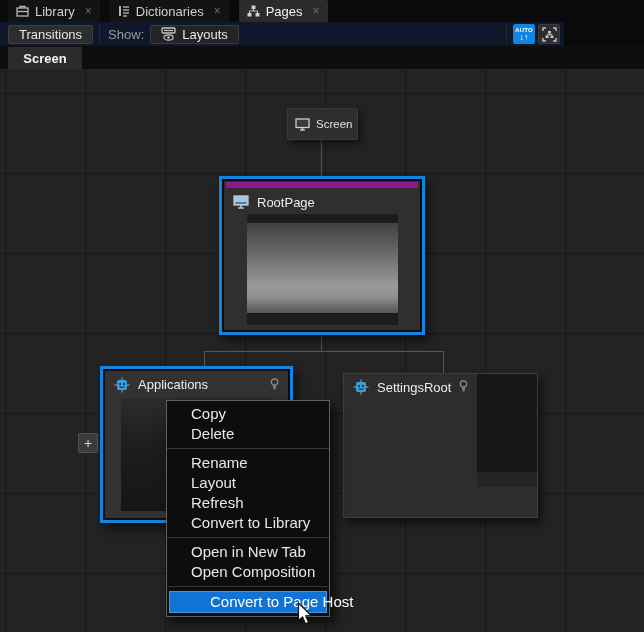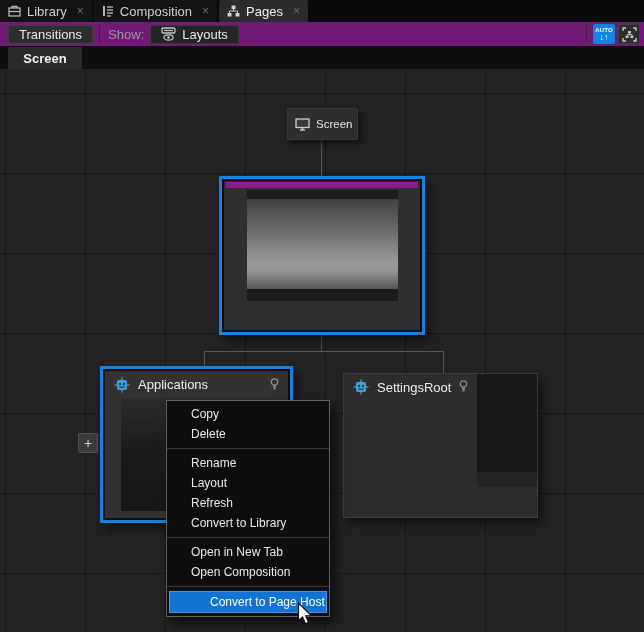--- a/index.html
+++ b/index.html
@@ -4,27 +4,27 @@
 <style>
   * { margin:0; padding:0; box-sizing:border-box; }
   html,body { background:#000; }
   body { font-family:"Liberation Sans","DejaVu Sans",sans-serif; }
   .app{ position:relative; width:644px; height:632px; background:#0a0a0a; overflow:hidden;
         color:#ddd; font-size:13px; }
 
   
   .tabbar{ position:absolute; left:0; top:0; width:644px; height:22px; background:#0a0a0a; display:flex; }
   .tab{ display:flex; align-items:center; gap:6px; padding:0 8px 0 8px; height:22px;
-        background:#131313; margin-right:2px; color:#cfcfcf; cursor:default; }
+        background:#131313; margin-right:2px; color:#cfcfcf; cursor:default;margin-left:8px; }
   .tab.active{ background:#2b2b2b; color:#f2f2f2; border-radius:2px 2px 0 0; }
   .tab .x{ color:#6e6e6e; font-size:12px; margin-left:4px; line-height:1; }
   .tab svg{ display:block; }
 
   
-  .toolbar{ position:absolute; left:0; top:22px; width:644px; height:24px; background:#701a75;
+  .toolbar{ position:absolute; left:0; top:22px; width:564px; height:24px; background:#0f172a;
             display:flex; align-items:center; }
   .tbtn{ display:flex; align-items:center; gap:6px; height:19px; padding:0 10px;
          background:#2d2d2d; border:1px solid #3e3e3e; border-radius:2px; color:#e8e8e8;
          font-size:13px; font-family:inherit; cursor:default; }
   .tbtn.flat{ background:#242424; border-color:#3a3a3a;justify-content:space-between; }
   .tbtn.on{ background:var(--accent-blue,#1284e2); border-color:var(--accent-blue,#1284e2); color:#fff; font-weight:bold; }
   .vsep{ width:1px; height:18px; background:#2b2b2b; margin:0 6px; }
   .show-lbl{ color:#9a9a9a; margin:0 6px 0 2px; }
   .sq-btn{ width:22px; height:20px; border-radius:2px; display:flex; flex-direction:column;
            align-items:center; justify-content:center; border:1px solid #3e3e3e; background:#2d2d2d; }
@@ -71,21 +71,21 @@
   .thumb-settings .mid{ flex:1; background:#171717; }
   .thumb-settings .bar-b{ height:15px; background:#242424; }
 
   .plus-btn{ position:absolute; left:78px; top:364px; width:20px; height:20px; background:#3a3a3a;
              border:1px solid #525252; border-radius:2px; color:#cfcfcf; font-size:14px;
              display:flex; align-items:center; justify-content:center; }
 
   
   .cmenu{ position:absolute; left:166px; top:331px; width:164px; background:#0d0d0d;
           border:1px solid #616161; padding:3px 0; box-shadow:5px 6px 10px rgba(0,0,0,.7); }
-  .mi{ height:20px; line-height:20px; padding-left:24px; font-size:12px; color:#e8e8e8; white-space:nowrap; }
+  .mi{ height:20px; line-height:20px; padding-left:24px; font-size:15px; color:#e8e8e8; white-space:nowrap; }
   .mi.disabled{ color:#5c5c5c; }
   .msep{ border-top:1px solid #383838; margin:4px 0; }
   .mi.hl{ background:var(--menu-highlight-blue,#1173d3); border:1px solid #3f97e8; color:#fff;
           margin:0 2px; padding-left:40px; height:22px; line-height:20px; }
 
   .cursor{ position:absolute; left:297px; top:533px; pointer-events:none; }
 
   svg{ display:block; }
 </style>
 </head>
@@ -108,21 +108,21 @@
     <div class="tab">
       <span>
         <svg width="12" height="12" viewBox="0 0 12 12">
             <rect x="1" y="1" width="2" height="10" fill="#b5b5b5"></rect>
             <line x1="5" y1="2" x2="11" y2="2" stroke="#b5b5b5" stroke-width="1.4"></line>
             <line x1="5" y1="5" x2="11" y2="5" stroke="#b5b5b5" stroke-width="1.4"></line>
             <line x1="5" y1="8" x2="11" y2="8" stroke="#b5b5b5" stroke-width="1.4"></line>
             <line x1="5" y1="11" x2="9" y2="11" stroke="#b5b5b5" stroke-width="1.4"></line>
           </svg>
       </span>
-      <span>Composition</span>
+      <span>Dictionaries</span>
       <span class="x">×</span>
     </div>
     <div class="tab active">
       <span>
         <svg width="13" height="12" viewBox="0 0 13 12">
             <rect x="4.5" y="0.5" width="4" height="3.5" fill="#cfcfcf"></rect>
             <rect x="0.5" y="8" width="4" height="3.5" fill="#cfcfcf"></rect>
             <rect x="8.5" y="8" width="4" height="3.5" fill="#cfcfcf"></rect>
             <path d="M6.5 4v2M2.5 8V6h8v2" stroke="#cfcfcf" stroke-width="1" fill="none"></path>
           </svg>
@@ -189,20 +189,31 @@
             <line x1="5" y1="12" x2="10" y2="12" stroke="#cfcfcf" stroke-width="1.4"></line>
             <line x1="7.5" y1="9.5" x2="7.5" y2="12" stroke="#cfcfcf" stroke-width="1.4"></line>
           </svg>
       </span>
       <span class="lbl">Screen</span>
     </div>
 
     <div class="node-sel" style="left:219px;top:107px;width:206px;height:159px">
       <div class="node-body">
         <div class="accent-bar"></div>
+        <div class="node-hd">
+          <span>
+            <svg width="16" height="14" viewBox="0 0 16 14">
+                <rect x="1" y="1" width="14" height="9" fill="#9fc7e8" stroke="#c9c9c9" stroke-width="1.3"></rect>
+                <line x1="2.5" y1="8" x2="13.5" y2="8" stroke="#2f6f9f" stroke-width="1.6"></line>
+                <line x1="5" y1="13" x2="11" y2="13" stroke="#c9c9c9" stroke-width="1.4"></line>
+                <line x1="8" y1="10" x2="8" y2="13" stroke="#c9c9c9" stroke-width="1.4"></line>
+              </svg>
+          </span>
+          <span class="lbl">RootPage</span>
+        </div>
         <div class="thumb thumb-root">
           <div class="bar-t"></div>
             <div class="mid"></div>
             <div class="bar-b"></div>
         </div>
       </div>
     </div>
 
     <div class="node-sel" style="left:100px;top:297px;width:193px;height:157px">
       <div class="node-body" style="background:#323232">

